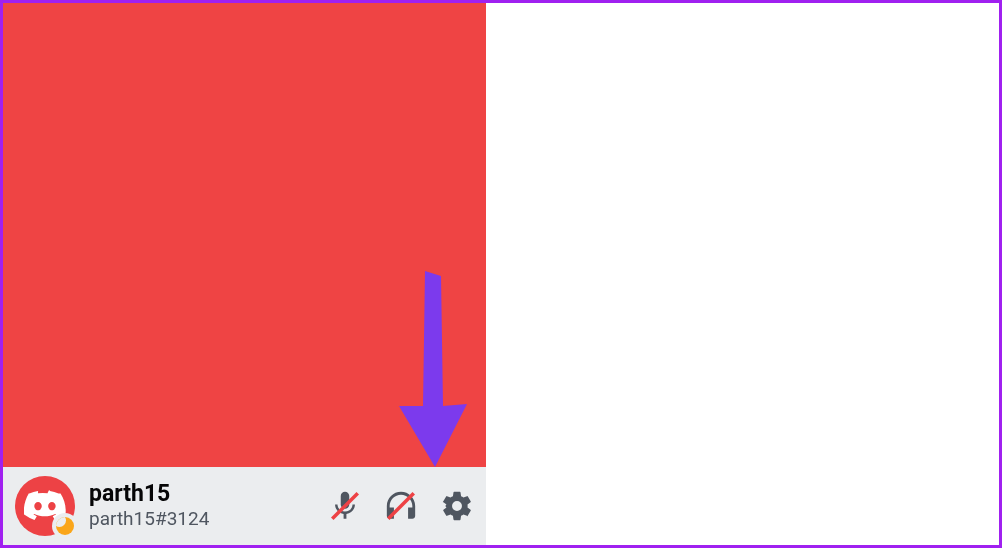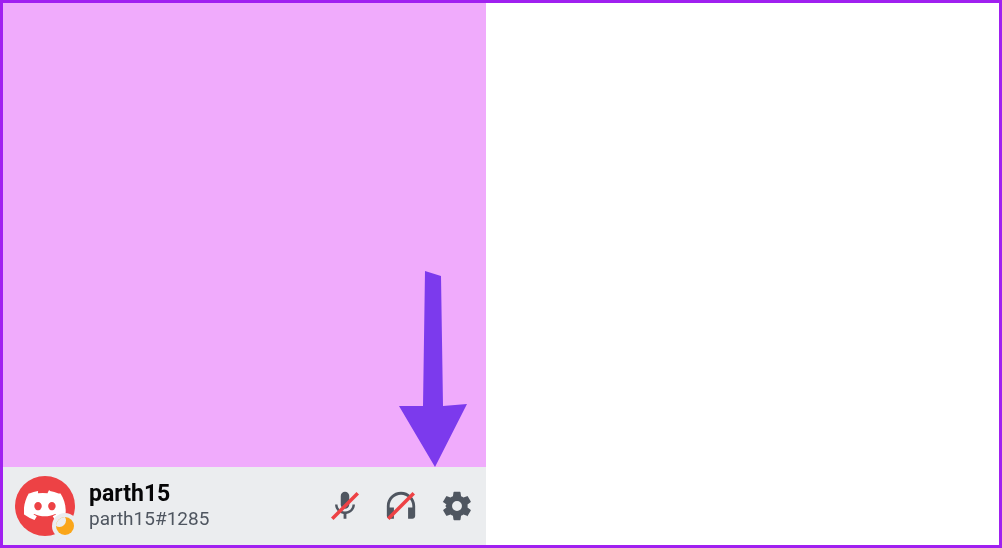--- a/index.html
+++ b/index.html
@@ -7,21 +7,21 @@
       width: 1002px;
       height: 548px;
       font-family: -apple-system, BlinkMacSystemFont, "Segoe UI", Roboto, Helvetica, Arial, sans-serif;
       background: #ffffff;
       position: relative;
       border: 3px solid #a020f0;
     }
     .sidebar {
       width: 483px;
       height: 542px;
-      background: #f0abfc;
+      background: #ef4444;
       position: absolute;
       top: 0;
       left: 0;
       text-decoration: underline;
     }
     .user-panel {
       position: absolute;
       bottom: 0;
       left: 0;
       width: 483px;
@@ -127,21 +127,21 @@
           <path fill="#ffffff" d="M23.02 1.63A22.9 22.9 0 0 0 17.3 0a.09.09 0 0 0-.9.04c-.25.44-.52 1.01-.71 1.46a21.3 21.3 0 0 0-6.4 0A14.8 14.8 0 0 0 9.38.04.09.09 0 0 0 9.29 0a22.8 22.8 0 0 0-5.72 1.63.08.08 0 0 0-.4.03C.4 6.43-.47 11.08.03 15.67c0 .3.02.5.04.06a23.1 23.1 0 0 0 6.95 3.52.09.09 0 0 0 .1-.03c.54-.73 1.02-1.5 1.43-2.31a.09.09 0 0 0-.05-.12 15.2 15.2 0 0 1-2.17-1.04.09.09 0 0 1-.01-.15c.15-.1.29-.22.43-.33a.09.09 0 0 1 .09-.01c4.56 2.08 9.5 2.08 14.01 0a.09.09 0 0 1 .1.01c.13.11.28.23.43.33a.09.09 0 0 1-.01.15c-.69.4-1.41.75-2.17 1.04a.09.09 0 0 0-.05.12c.42.81.9 1.58 1.43 2.31.02.03.06.04.1.03a23 23 0 0 0 6.96-3.52.09.09 0 0 0 .04-.06c.58-5.31-.79-9.92-3.33-14.01a.07.07 0 0 0-.04-.03zM9.35 12.88c-1.37 0-2.5-1.26-2.5-2.81 0-1.55 1.11-2.81 2.5-2.81 1.4 0 2.52 1.27 2.5 2.81 0 1.55-1.11 2.81-2.5 2.81zm9.25 0c-1.37 0-2.5-1.26-2.5-2.81 0-1.55 1.11-2.81 2.5-2.81 1.4 0 2.52 1.27 2.5 2.81 0 1.55-1.1 2.81-2.5 2.81z"></path>
         </svg>
       </div>
       <div class="status-indicator">
         <div class="status-idle"></div>
       </div>
     </div>
 
     <div class="user-text">
       <div class="username">parth15</div>
-      <div class="usertag">parth15#1285</div>
+      <div class="usertag">parth15#3124</div>
     </div>
 
     <div class="panel-buttons">
       <div class="icon-btn">
         <svg viewBox="0 0 24 24" width="34" height="34">
           <path fill="currentColor" d="M6.7 11H5c0 1.2.3 2.3.8 3.3l1.2-1.2c-.2-.7-.3-1.4-.3-2.1zM14.98 11.17V5a3 3 0 0 0-5.96-.5L14.98 11.17zM12 16.1c.3 0 .6 0 .9-.1L9 12.1V11H7.3c0 .3 0 .6.1.9C7.8 14.8 9.7 16.1 12 16.1zM12 18c-.3 0-.7 0-1-.1v3.1h2v-3.1c-.3.1-.7.1-1 .1z" opacity="0"></path>
           <path fill="currentColor" d="M12 2a3 3 0 0 0-3 3v6a3 3 0 0 0 3 3 3 3 0 0 0 3-3V5a3 3 0 0 0-3-3z"></path>
           <path fill="currentColor" d="M19 11h-1.7c0 2.8-2.2 4.9-5.3 4.9S6.7 13.8 6.7 11H5c0 3.4 2.7 6.2 6 6.7V21h2v-3.3c3.3-.5 6-3.3 6-6.7z"></path>
           <line x1="3" y1="21" x2="21" y2="3" stroke="#ed4245" stroke-width="2.5"></line>
         </svg>

